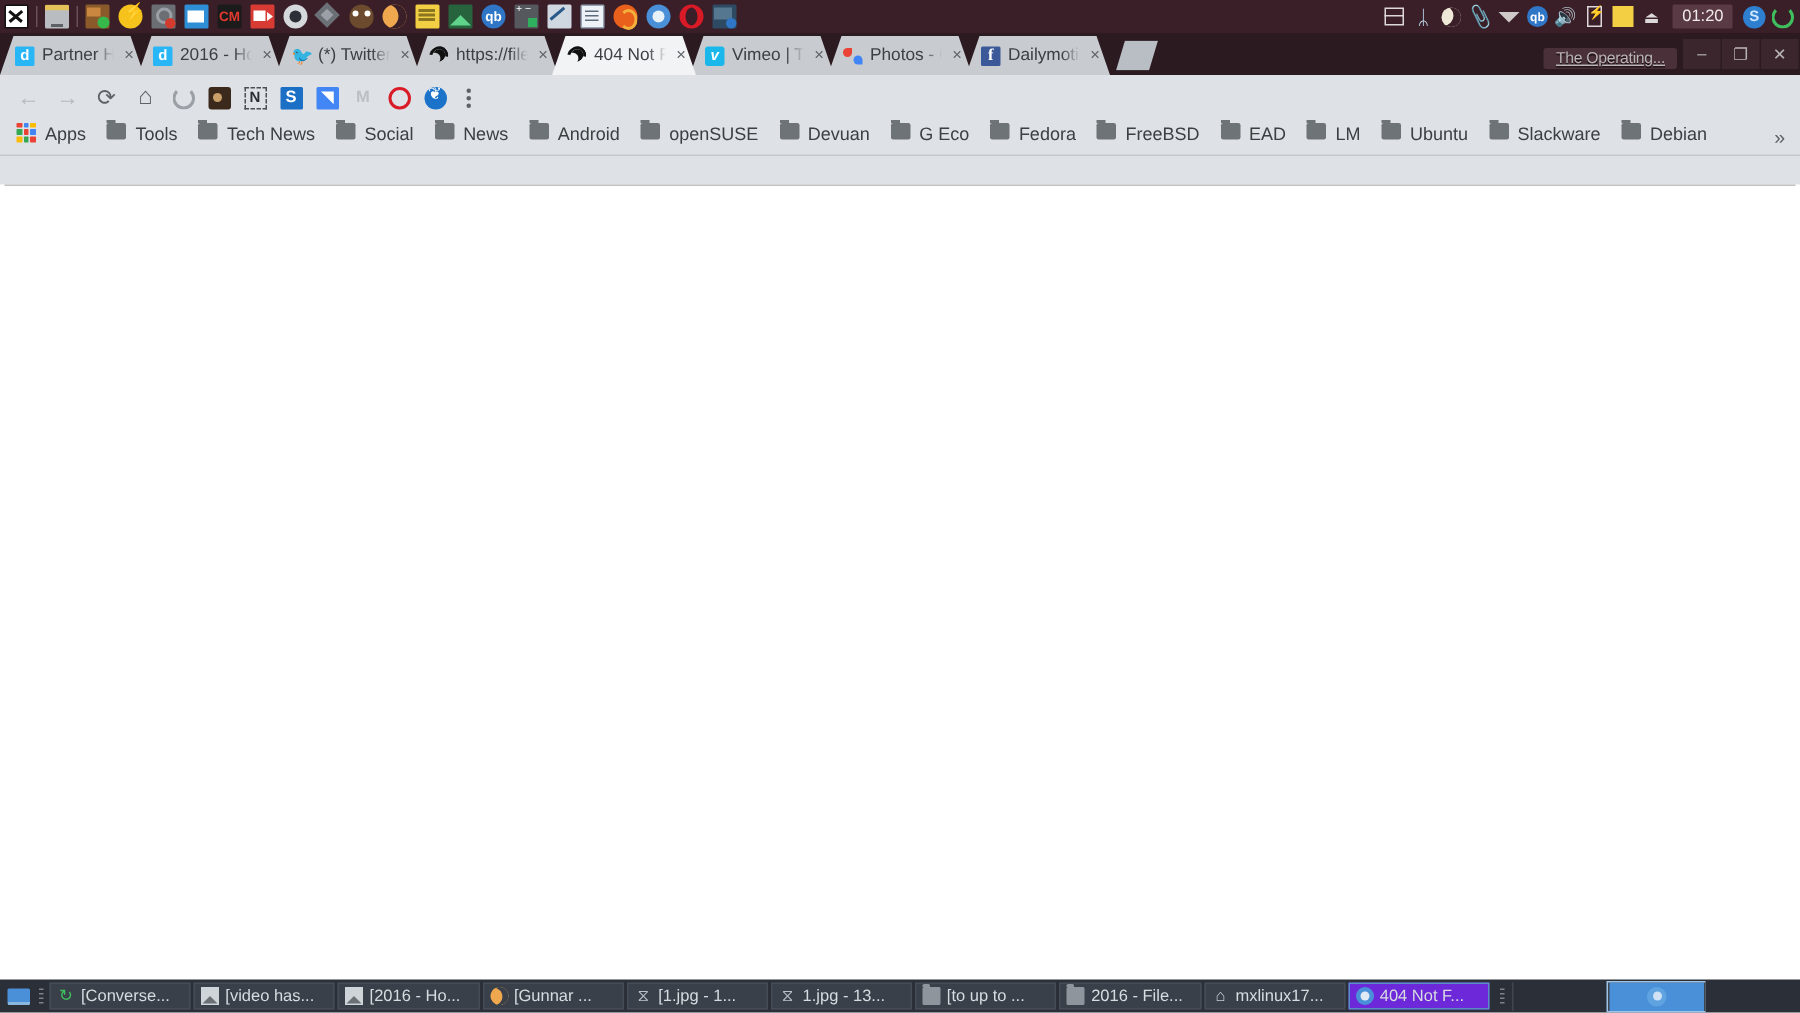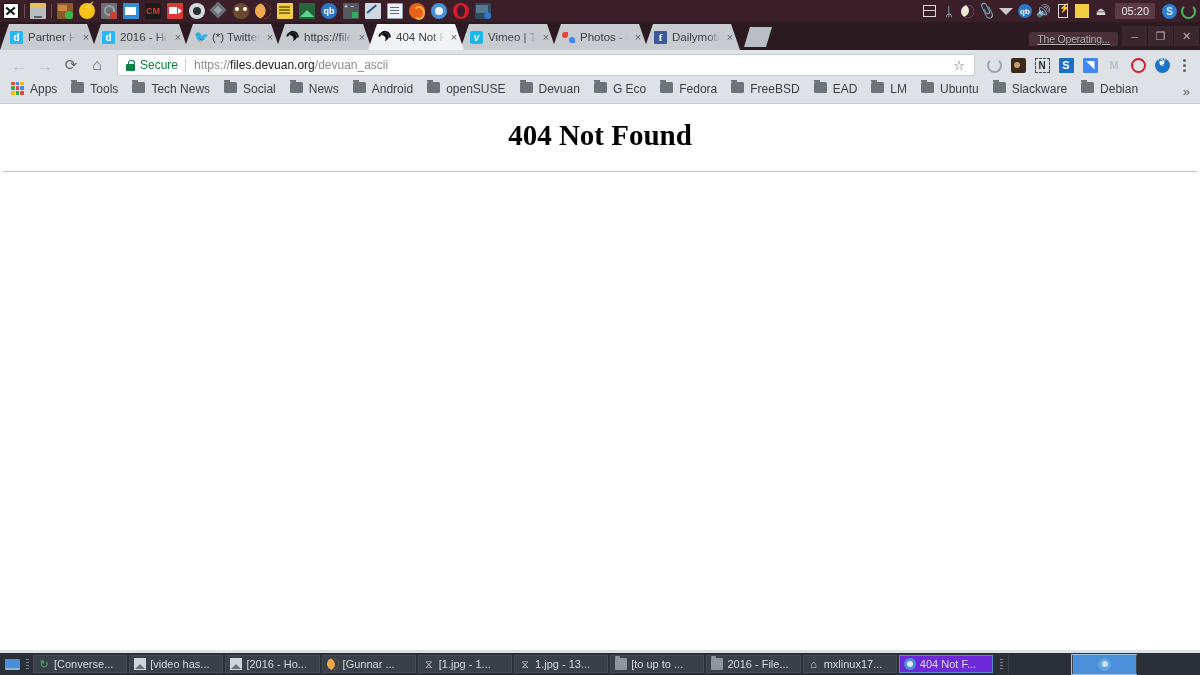--- a/index.html
+++ b/index.html
@@ -394,21 +394,21 @@
         <div class="tray-icon">
           <span class="ic-t-bat"></span>
         </div>
         <div class="tray-icon">
           <span class="ic-t-note"></span>
         </div>
         <div class="tray-icon">
           <span class="ic-t-eject">⏏</span>
         </div>
       </div>
-    <div id="tray-clock">05:20</div>
+    <div id="tray-clock">01:20</div>
     <div id="tray-right" style="display:flex;align-items:center">
         <div class="tray-icon">
           <span class="ic-t-sync"></span>
         </div>
         <div class="tray-icon">
           <span class="ic-t-refresh"></span>
         </div>
       </div>
   </div>
 </div>
@@ -464,29 +464,20 @@
     <div class="win-btn">❐</div>
     <div class="win-btn">✕</div>
   </div>
 
   <div id="toolbar">
     <div class="nav-btn">←</div>
     <div class="nav-btn">→</div>
     <div class="nav-btn enabled">⟳</div>
     <div class="nav-btn enabled" style="font-size:16px">⌂</div>
 
-    <div id="omnibox">
-      <span id="lock-icon"></span>
-      <span id="secure-text">Secure</span>
-      <span id="omni-sep"></span>
-      <span class="url-rest">https://</span>
-        <span class="url-host">files.devuan.org</span>
-        <span class="url-rest">/devuan_ascii</span>
-      <span id="star-icon">☆</span>
-    </div>
 
     <div id="ext-container" style="display:flex;align-items:center">
         <div class="ext-icon">
           <span class="xi xi-refresh"></span>
         </div>
         <div class="ext-icon">
           <span class="xi xi-cam"></span>
         </div>
         <div class="ext-icon">
           <span class="xi xi-n">N</span>
@@ -588,21 +579,20 @@
         </div>
         <div class="bm">
           <span class="folder-icon"></span>
           <span class="bm-label">Debian</span>
         </div>
       </div>
     <div id="bm-overflow">»</div>
   </div>
 
   <div id="page">
-    <div id="page-h1">404 Not Found</div>
     <div id="page-hr"></div>
   </div>
 </div>
 
 <div id="taskbar">
   <div id="show-desktop">
       <i></i>
     </div>
   <div id="tb-handle">
       <i></i>

